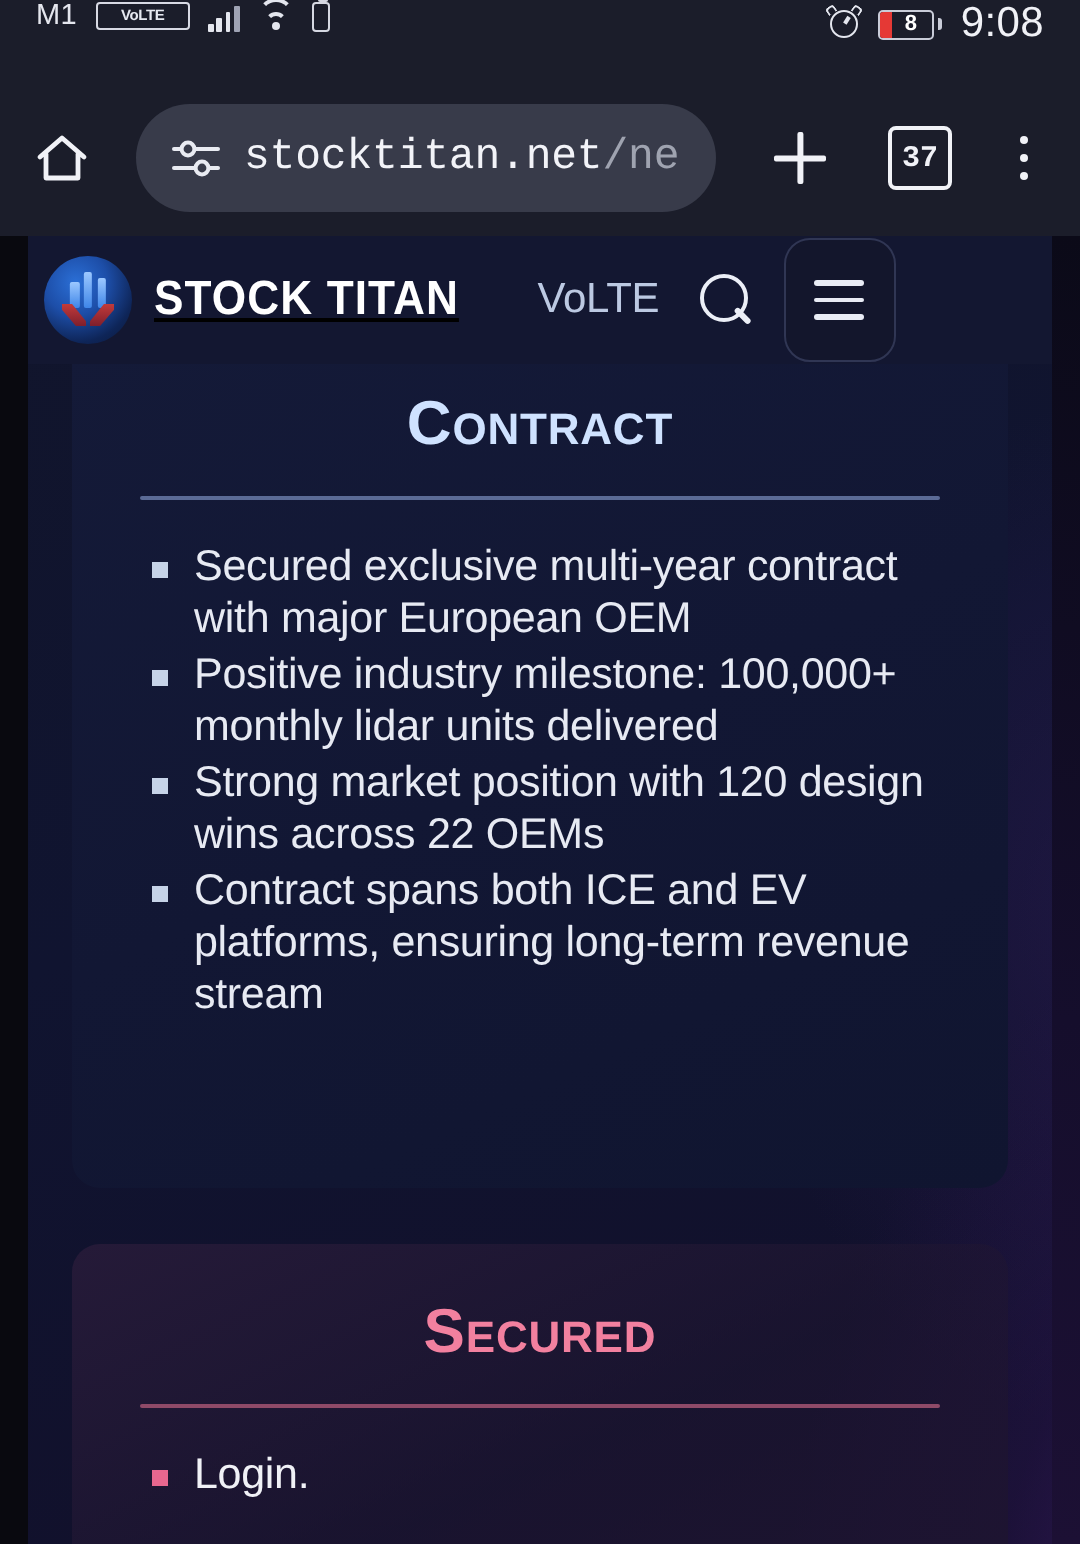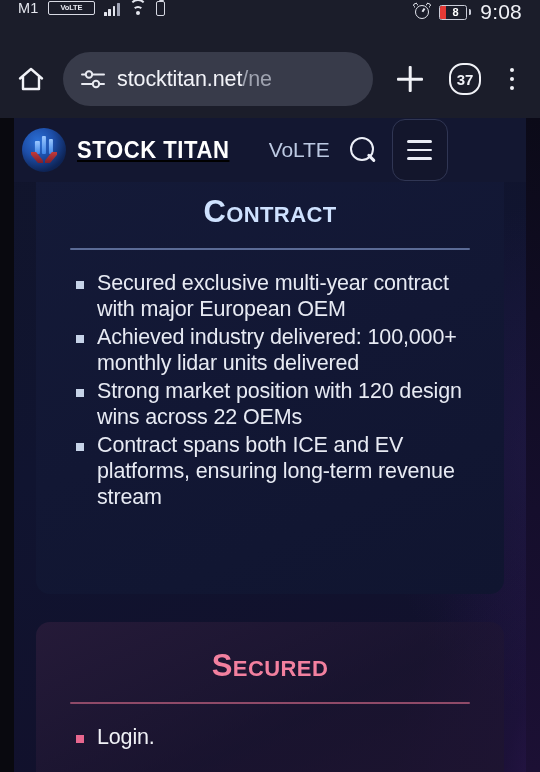--- a/index.html
+++ b/index.html
@@ -77,42 +77,42 @@
   }
   .bat-fill { position:absolute; left:0; top:0; bottom:0; width:6px; background:#e53935; }
   .bat-num { position:relative; font-size:11px; font-weight:bold; color:#fff; letter-spacing:-.3px;
              padding-left:4px; }
   .bat-tip { width:2.5px; height:6px; background:#c9ccd8; border-radius:0 1.5px 1.5px 0; }
   .sb-time { font-size:21px; color:#f0f1f6; letter-spacing:.2px; }
 
   
   #toolbar {
     height:78px; background:#1b1d2a;
-    display:flex; align-items:center; padding:0 14px; gap:13px;
+    display:flex; align-items:center; padding:0 14px; gap:18px;font-family:Liberation Mono, monospace;
   }
   .home-icon { width:34px; height:34px; position:relative; flex:0 0 auto; }
   .omnibox {
     flex:1 1 auto; height:54px; background:#383b4a; border-radius:27px;
     display:flex; align-items:center; padding:0 17px; gap:11px;
     min-width:0; margin-left:2px;
   }
   .omnibox-url {
     font-size:21.5px; color:#f2f3f8; white-space:nowrap; overflow:hidden;
     letter-spacing:-.1px;
   }
   .omnibox-url .path { color:#9fa3b0; }
   .tune-icon { width:26px; height:22px; flex:0 0 auto; }
   .plus-btn { width:40px; height:40px; position:relative; flex:0 0 auto; margin-left:4px; }
   .plus-btn:before, .plus-btn:after{
     content:""; position:absolute; background:#f1f2f7; border-radius:1px;
   }
   .plus-btn:before{ left:50%; top:7px; bottom:7px; width:2.6px; transform:translateX(-50%); }
   .plus-btn:after{ top:50%; left:7px; right:7px; height:2.6px; transform:translateY(-50%); }
   .tabcount {
-    width:32px; height:32px; border:2.4px solid #f1f2f7; border-radius:14px;
+    width:32px; height:32px; border:2.4px solid #f1f2f7; border-radius:4px;
     display:flex; align-items:center; justify-content:center;
     font-size:15px; font-weight:bold; color:#f1f2f7; flex:0 0 auto; margin-left:6px;
   }
   .kebab { width:28px; height:34px; display:flex; flex-direction:column;
            align-items:center; justify-content:center; gap:4.5px; flex:0 0 auto; margin-left:4px;}
   .kebab i { width:4.6px; height:4.6px; background:#f1f2f7; border-radius:50%; display:block; }
 
   
   #page {
     position:relative;
@@ -318,21 +318,21 @@
         </span>
     </div>
 
     <div id="content">
 
       <div class="card positive">
         <div class="card-title">Contract</div>
         <div class="card-rule"></div>
         <ul class="bullets">
           <li>Secured exclusive multi-year contract with major European OEM</li>
-          <li>Achieved industry delivered: 100,000+ monthly lidar units delivered</li>
+          <li>Positive industry milestone: 100,000+ monthly lidar units delivered</li>
           <li>Strong market position with 120 design wins across 22 OEMs</li>
           <li>Contract spans both ICE and EV platforms, ensuring long-term revenue stream</li>
         </ul>
       </div>
 
       <div class="card negative">
         <div class="card-title">Secured</div>
         <div class="card-rule"></div>
         <ul class="bullets">
           <li>Login.</li>

